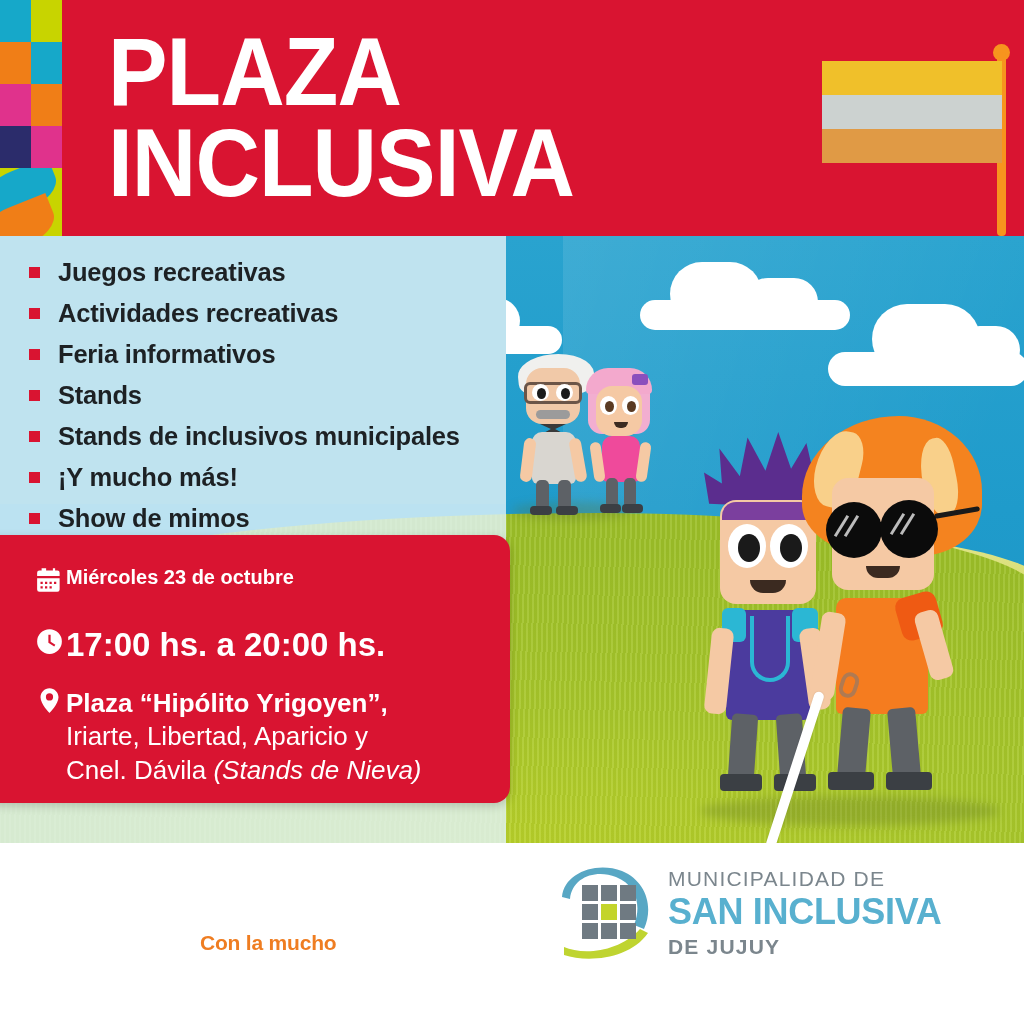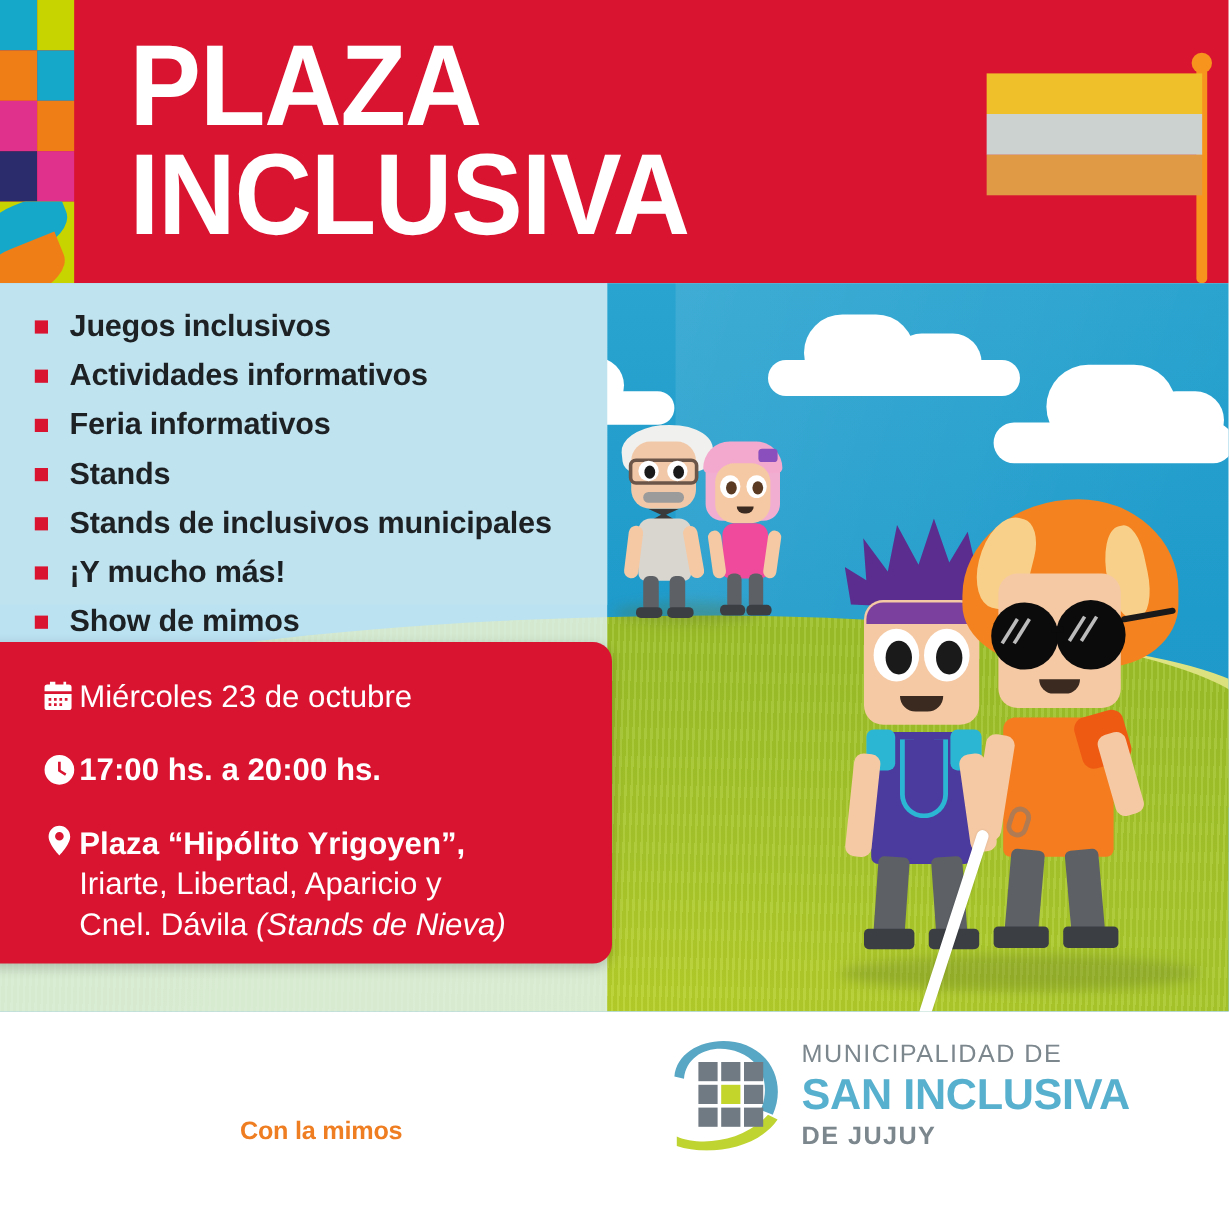--- a/index.html
+++ b/index.html
@@ -145,23 +145,23 @@
     border-radius:0 16px 16px 0;
     box-shadow:0 3px 10px rgba(0,0,0,.18);
   }
   .row{position:absolute;display:flex;align-items:flex-start;}
   .row .ico{
     width:34px;flex:none;display:flex;justify-content:center;
     color:#ffffff;
   }
   .row .txt{color:#ffffff;}
   .r1{left:52px;top:32px;}
-  .r1 .txt{font-size:26px;font-weight:normal;line-height:1;}
+  .r1 .txt{font-size:20px;font-weight:bold;line-height:1;}
   .r2{left:52px;top:93px;}
-  .r2 .txt{font-size:26px;font-weight:bold;line-height:1;}
+  .r2 .txt{font-size:33px;font-weight:bold;line-height:1;}
   .r3{left:52px;top:152px;}
   .r3 .txt{font-size:26px;line-height:1.28;}
   .r3 .l1{font-weight:bold;}
   .r3 .l2,.r3 .l3{font-weight:normal;}
   .r3 .ital{font-style:italic;}
 
   
   .footer{
     position:absolute;left:0;top:843px;width:1024px;height:181px;
     background:#ffffff;
@@ -348,25 +348,25 @@
     <div style="position:absolute;left:840px;top:436px;width:18px;height:26px;border:4px solid #b07a52;border-radius:9px;box-sizing:border-box;transform:rotate(18deg);"></div>
 
     <div class="panel" style="top:0;height:607px;"></div>
   </div>
 
   <div class="panel-top"></div>
 
   <ul class="bullets">
     <li>
         <span class="sq"></span>
-        <span>Juegos inclusivos</span>
-      </li>
-    <li>
-        <span class="sq"></span>
-        <span>Actividades informativos</span>
+        <span>Juegos recreativas</span>
+      </li>
+    <li>
+        <span class="sq"></span>
+        <span>Actividades recreativas</span>
       </li>
     <li>
         <span class="sq"></span>
         <span>Feria informativos</span>
       </li>
     <li>
         <span class="sq"></span>
         <span>Stands</span>
       </li>
     <li>
@@ -413,21 +413,21 @@
         <span class="l1">Plaza “Hipólito Yrigoyen”,</span><br>
         <span class="l2">Iriarte, Libertad, Aparicio y</span><br>
         <span class="l3">Cnel. Dávila </span><span class="ital">(Stands de Nieva)</span>
       </span>
     </div>
   </div>
 
   <div class="footer">
 
     <div class="jujuy">
-      <div class="tag">Con la mimos</div>
+      <div class="tag">Con la mucho</div>
     </div>
 
     <div class="muni">
       <div class="mark">
         <svg width="108" height="96" viewBox="0 0 108 96">
           <path d="M10 34 C12 10, 44 -2, 70 8 C94 18, 102 44, 92 66 L82 62 C90 42, 84 22, 64 14 C44 6, 20 14, 18 36 Z" fill="#58a7c4"></path>
           <path d="M12 84 C30 92, 66 90, 88 66 L96 70 C78 96, 36 100, 12 92 Z" fill="#bfd430"></path>
         </svg>
         <div class="grid">
           <div></div>

